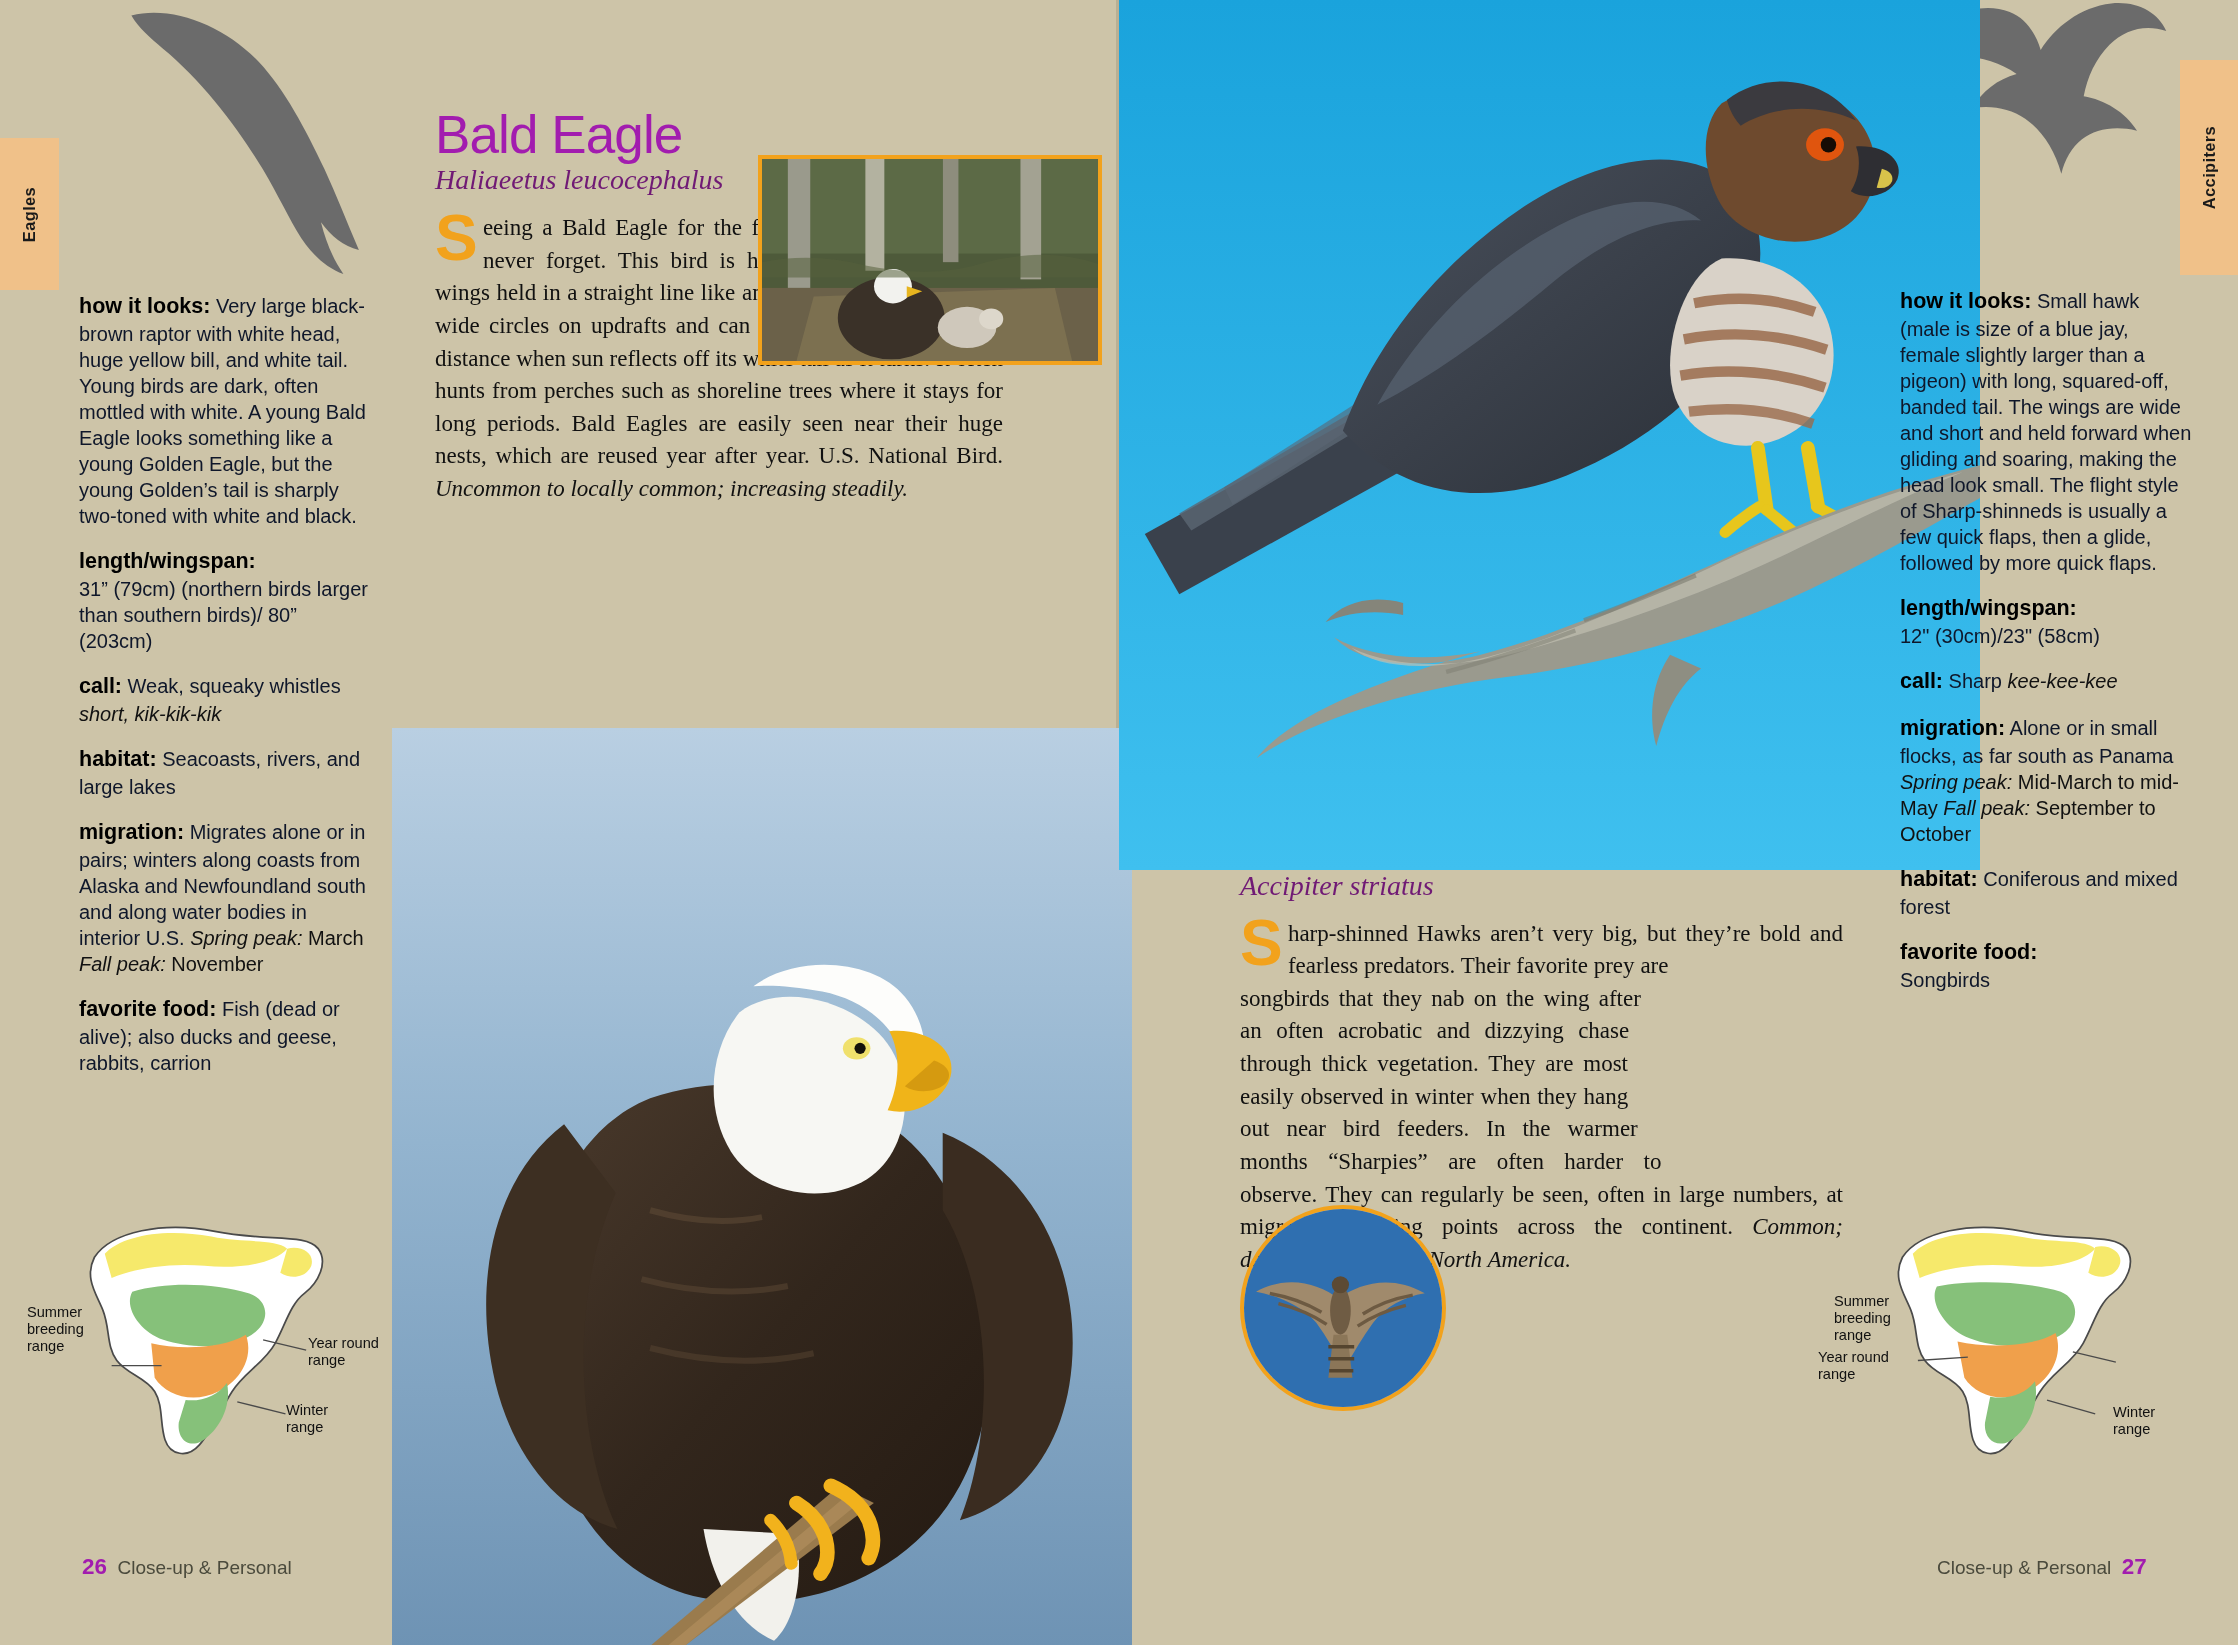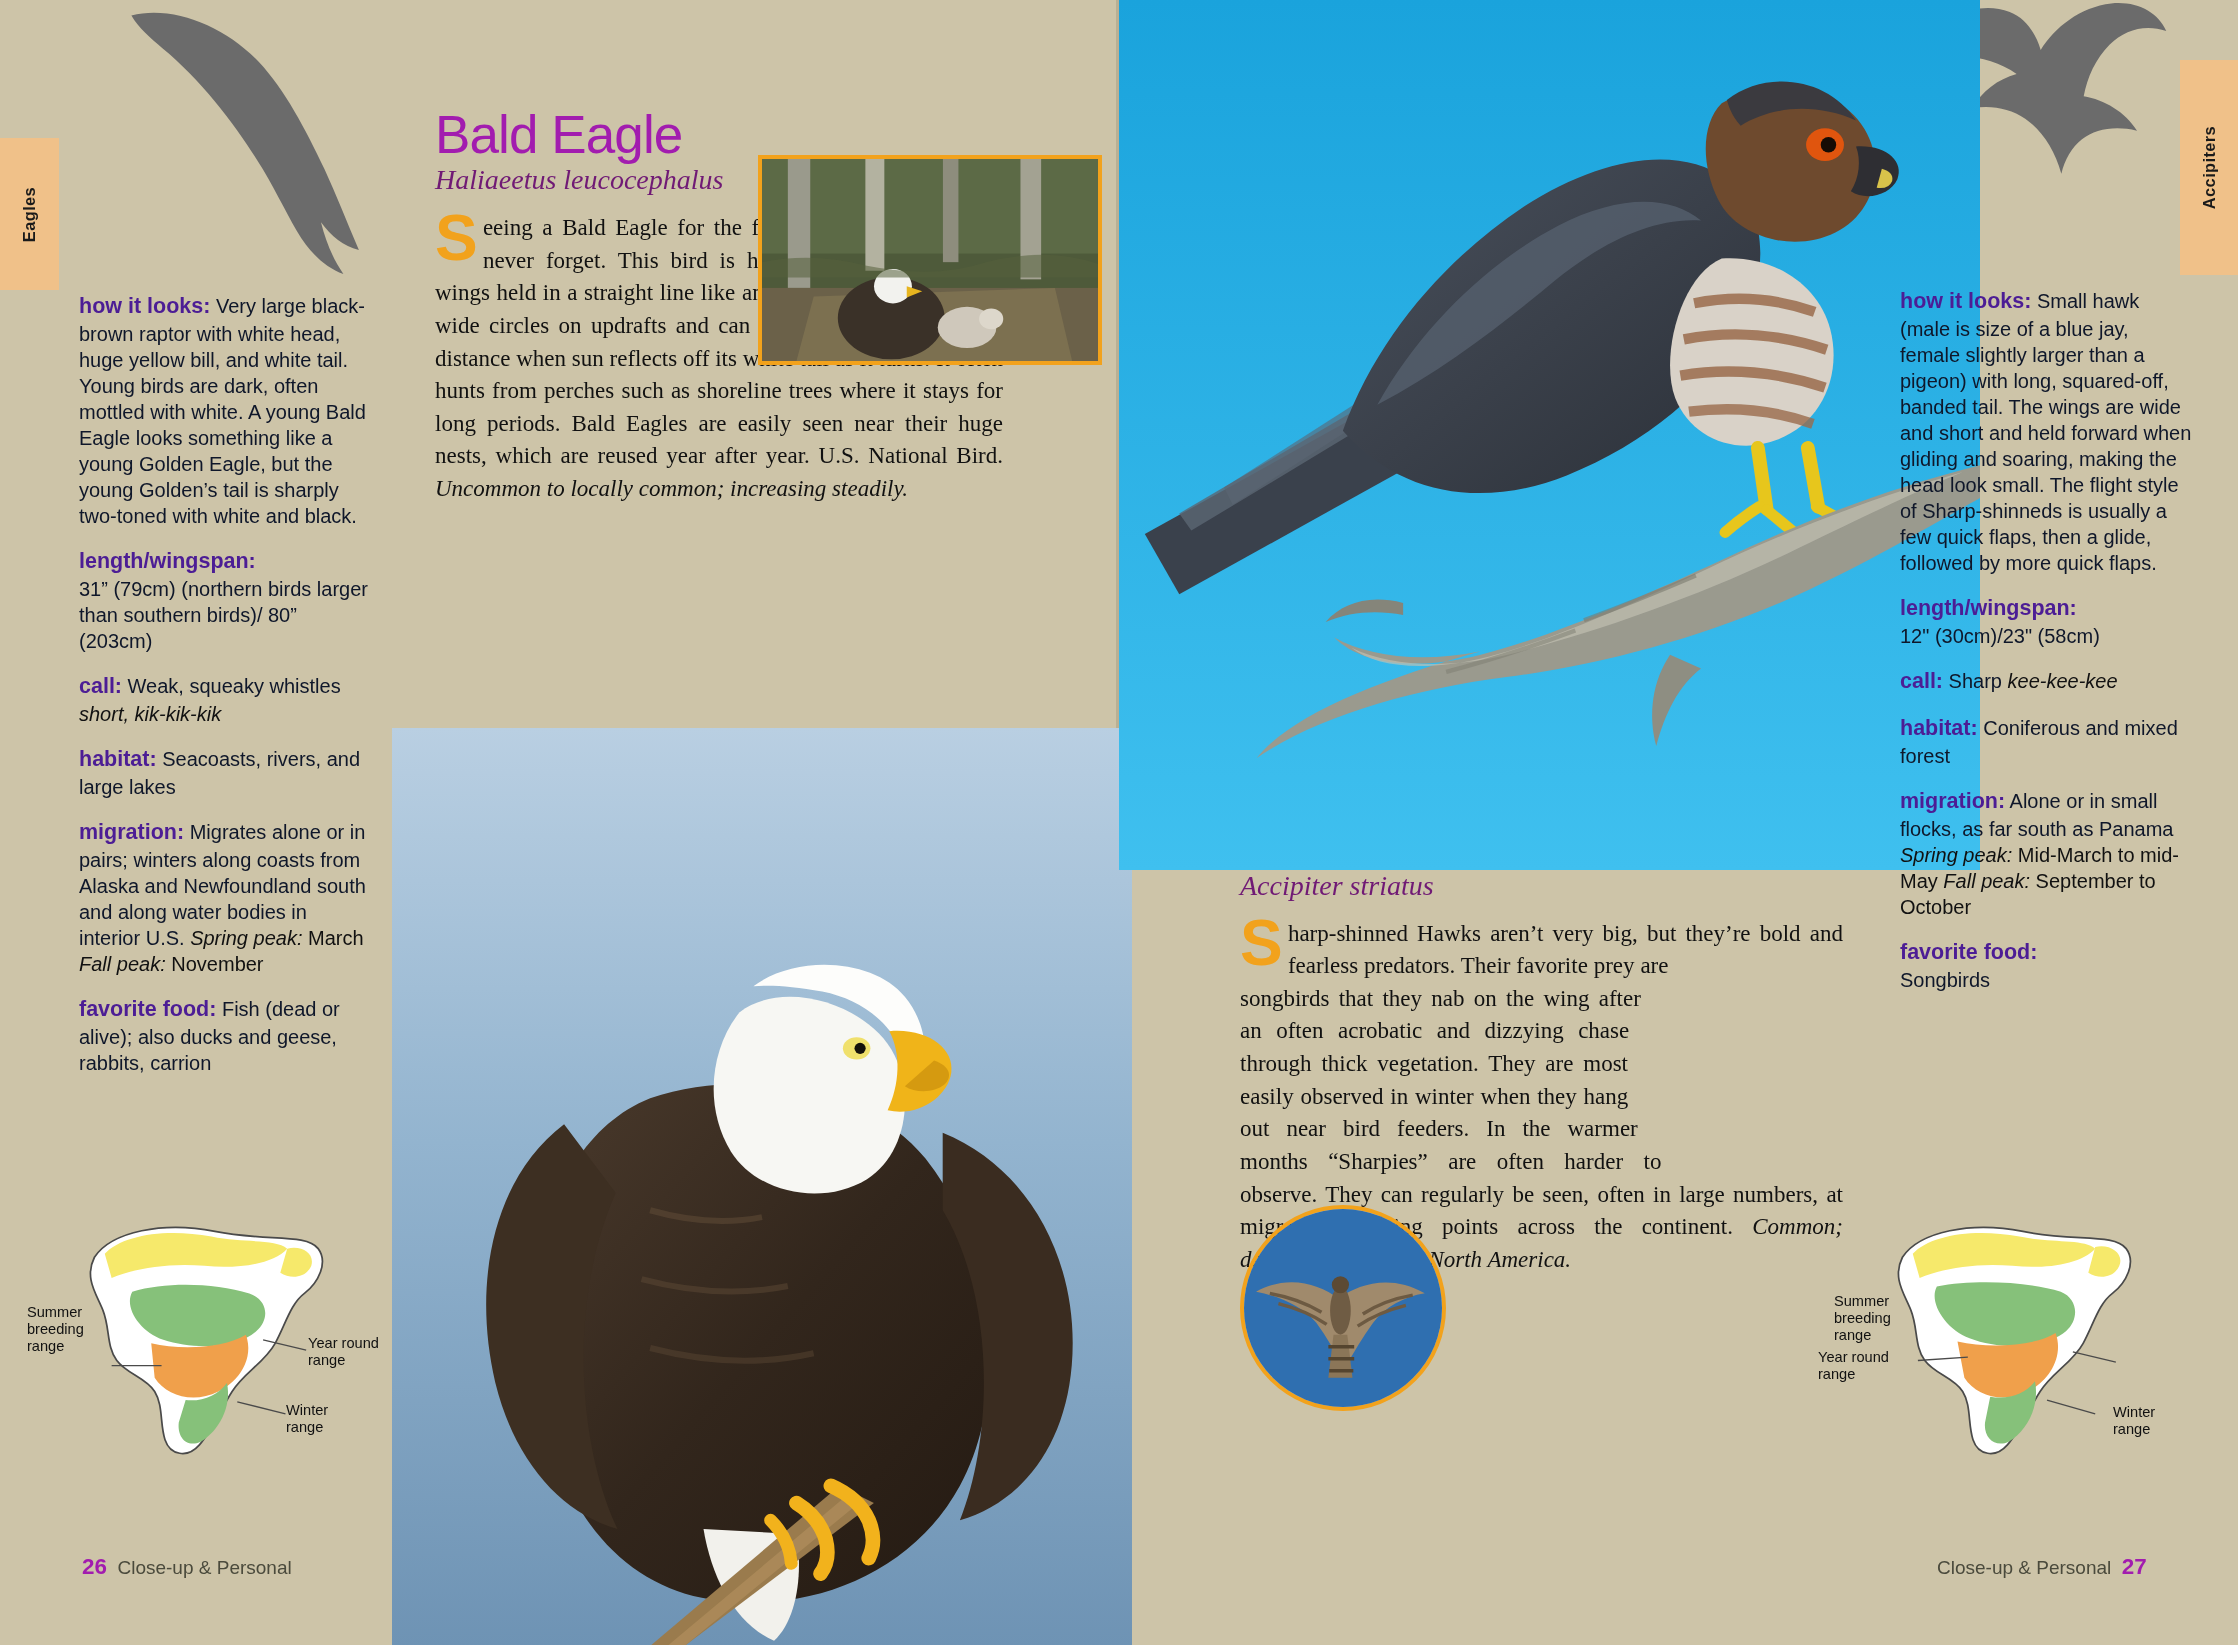--- a/index.html
+++ b/index.html
@@ -33,21 +33,21 @@
   
   .silhouette{position:absolute;}
   #sil-left{left:121px;top:0px;width:250px;height:293px;}
   #sil-right{left:1920px;top:0px;width:250px;height:258px;}
 
   
   .sidecol{position:absolute;width:293px;font-size:20px;line-height:1.30;color:#111;}
   #left-side{left:79px;top:293px;}
   #right-side{left:1900px;top:288px;}
   .field{margin-bottom:19px;}
-  .field .lbl{color:#4c1d95;font-weight:bold;font-size:21.5px;}
+  .field .lbl{color:#000000;font-weight:bold;font-size:21.5px;}
   .field .val{color:#0f172a;}
   .field i{}
 
   
   .article{position:absolute;color:#111;}
   #art-eagle{left:435px;top:108px;width:568px;}
   #art-hawk{left:1240px;top:870px;width:603px;}
 
   .title{
     color:#a21caf;
@@ -339,26 +339,26 @@
     </div>
     <div class="field">
       <span class="lbl">length/wingspan:</span><br>
       <span class="val">12" (30cm)/23" (58cm)</span>
     </div>
     <div class="field">
       <span class="lbl">call:</span>
       <span class="val">Sharp </span><i>kee-kee-kee</i>
     </div>
     <div class="field">
+      <span class="lbl">migration:</span>
+      <span class="val">Alone or in small flocks, as far south as Panama </span><i>Spring peak:</i><span> Mid-March to mid-May </span><i>Fall peak:</i><span> September to October</span>
+    </div>
+    <div class="field">
       <span class="lbl">habitat:</span>
       <span class="val">Coniferous and mixed forest</span>
-    </div>
-    <div class="field">
-      <span class="lbl">migration:</span>
-      <span class="val">Alone or in small flocks, as far south as Panama </span><i>Spring peak:</i><span> Mid-March to mid-May </span><i>Fall peak:</i><span> September to October</span>
     </div>
     <div class="field">
       <span class="lbl">favorite food:</span><br>
       <span class="val">Songbirds</span>
     </div>
   </div>
 
   <div class="map" id="map-right">
     <svg width="284" height="284" viewBox="0 0 330 330">
       <path d="M40 70 C60 40 120 28 180 40 C240 52 286 42 300 60 C312 76 300 100 284 112 C268 124 262 148 250 170 C238 192 214 204 200 226 C186 248 176 272 162 288 C148 304 128 300 122 282 C116 264 120 242 110 226 C100 210 78 206 66 190 C54 174 58 152 50 132 C42 112 28 94 40 70 Z" fill="#ffffff" stroke="#4a4a4a" stroke-width="2"></path>

